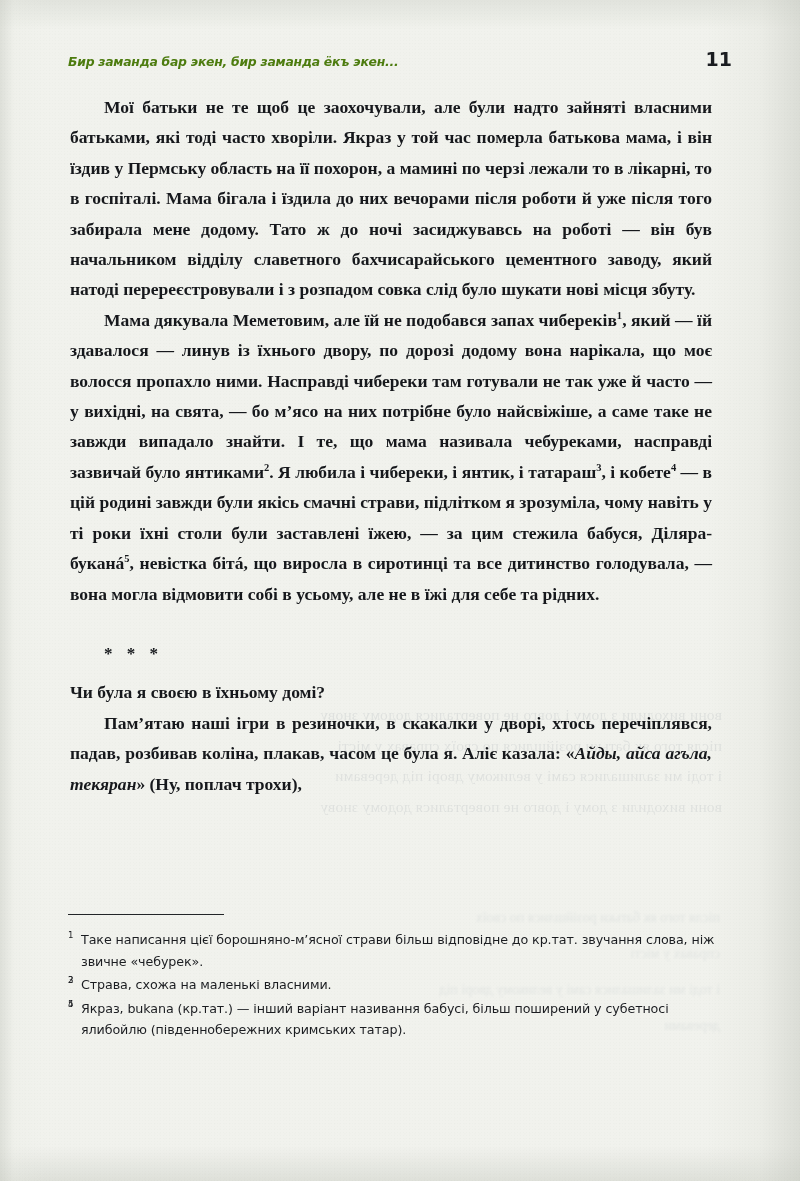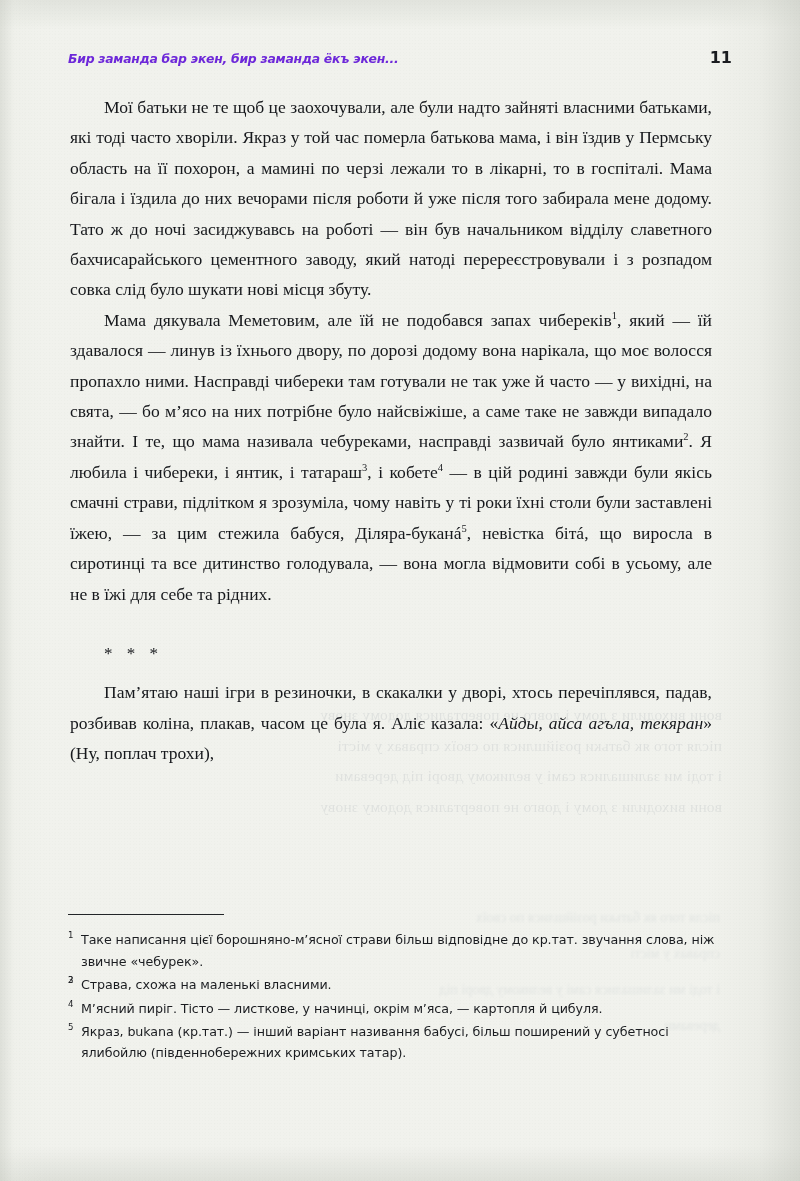--- a/index.html
+++ b/index.html
@@ -99,41 +99,42 @@
     display: flex;
     align-items: baseline;
     justify-content: space-between;
   }
   .running-head .rh-title {
     font-family: "DejaVu Sans", "Liberation Sans", sans-serif;
     font-style: italic;
     font-weight: 700;
     font-size: 12.4px;
     letter-spacing: -0.25px;
-    color: #6d28d9;
+    color: #4d7c0f;
     white-space: nowrap;
   }
   .running-head .rh-folio {
     font-family: "DejaVu Sans", "Liberation Sans", sans-serif;
     font-weight: 700;
-    font-size: 16px;
+    font-size: 19px;
     color: #1a1c20;
   }
 
   .body-text {
     position: absolute;
     left: 70px;
     top: 92px;
     width: 642px;
     font-size: 17.55px;
     line-height: 30.4px;
     text-align: justify;
     text-justify: inter-word;
     color: #16181c;
     hyphens: manual;
+    font-weight: bold;
   }
   .body-text p {
     margin: 0;
     text-indent: 34px;
   }
   .body-text p.noindent {
     text-indent: 0;
   }
   .body-text sup {
     font-size: 0.6em;
@@ -210,27 +211,28 @@
 
   <div class="running-head">
     <span class="rh-title">Бир заманда бар экен, бир заманда ёкъ экен...</span>
     <span class="rh-folio">11</span>
   </div>
 
   <div class="body-text" id="body-text">
       <p><span>Мої батьки не те щоб це заохочували, але були надто зайняті власними батьками, які тоді часто хворіли. Якраз у той час померла батькова мама, і він їздив у Пермську область на її похорон, а мамині по черзі лежали то в лікарні, то в госпіталі. Мама бігала і їздила до них вечорами після роботи й уже після того забирала мене додому. Тато ж до ночі засиджувавсь на роботі — він був начальником відділу славетного бахчисарайського цементного заводу, який натоді перереєстровували і з розпадом совка слід було шукати нові місця збуту.</span></p>
       <p><span>Мама дякувала Меметовим, але їй не подобався запах чиберек</span><span>ів</span><sup>1</sup><span>, який — їй здавалося — линув із їхнього двору, по дорозі додому вона нарікала, що моє волосся пропахло ними. Насправді чибереки там готували не так уже й часто — у вихідні, на свята, — бо м’ясо на них потрібне було найсвіжіше, а саме таке не завжди випадало знайти. І те, що мама називала чебуреками, насправді зазвичай було янтиками</span><sup>2</sup><span>. Я любила і чибереки, і янтик, і татараш</span><sup>3</sup><span>, і кобете</span><sup>4</sup><span> — в цій родині завжди були якісь смачні страви, підлітком я зрозуміла, чому навіть у ті роки їхні столи були заставлені їжею, — за цим стежила бабуся, Діляра-буканá</span><sup>5</sup><span>, невістка бітá, що виросла в сиротинці та все дитинство голодувала, — вона могла відмовити собі в усьому, але не в їжі для себе та рідних.</span></p>
       <p class="stars">* * *</p>
+      <p class="noindent"><span>Чи була я своєю в їхньому домі?</span></p>
       <p><span>Пам’ятаю наші ігри в резиночки, в скакалки у дворі, хтось перечіплявся, падав, розбивав коліна, плакав, часом це була я. Аліє казала: «</span><i>Айды, айса агъла, текяран</i><span>» (Ну, поплач трохи),</span></p>
     </div>
 
   <div class="footnotes">
     <div class="fn-rule"></div>
     <ol id="footnote-list">
         <li><span class="fn-num">1</span><span>Таке написання цієї борошняно-м’ясної страви більш відповідне до кр.тат. звучання слова, ніж звичне «чебурек».</span></li>
         <li><span class="fn-num">2</span></li>
         <li><span class="fn-num">3</span><span>Страва, схожа на маленькі власними.</span></li>
-        <li><span class="fn-num">4</span><span>М’ясний пиріг. Тісто — листкове, у начинці, окрім м’яса, — картопля й цибуля.</span></li>
+        <li><span class="fn-num">4</span></li>
         <li><span class="fn-num">5</span><span>Якраз, bukana (кр.тат.) — інший варіант називання бабусі, більш поширений у субетносі ялибойлю (південнобережних кримських татар).</span></li>
       </ol>
   </div>
 
 </div>
 
 </body></html>

